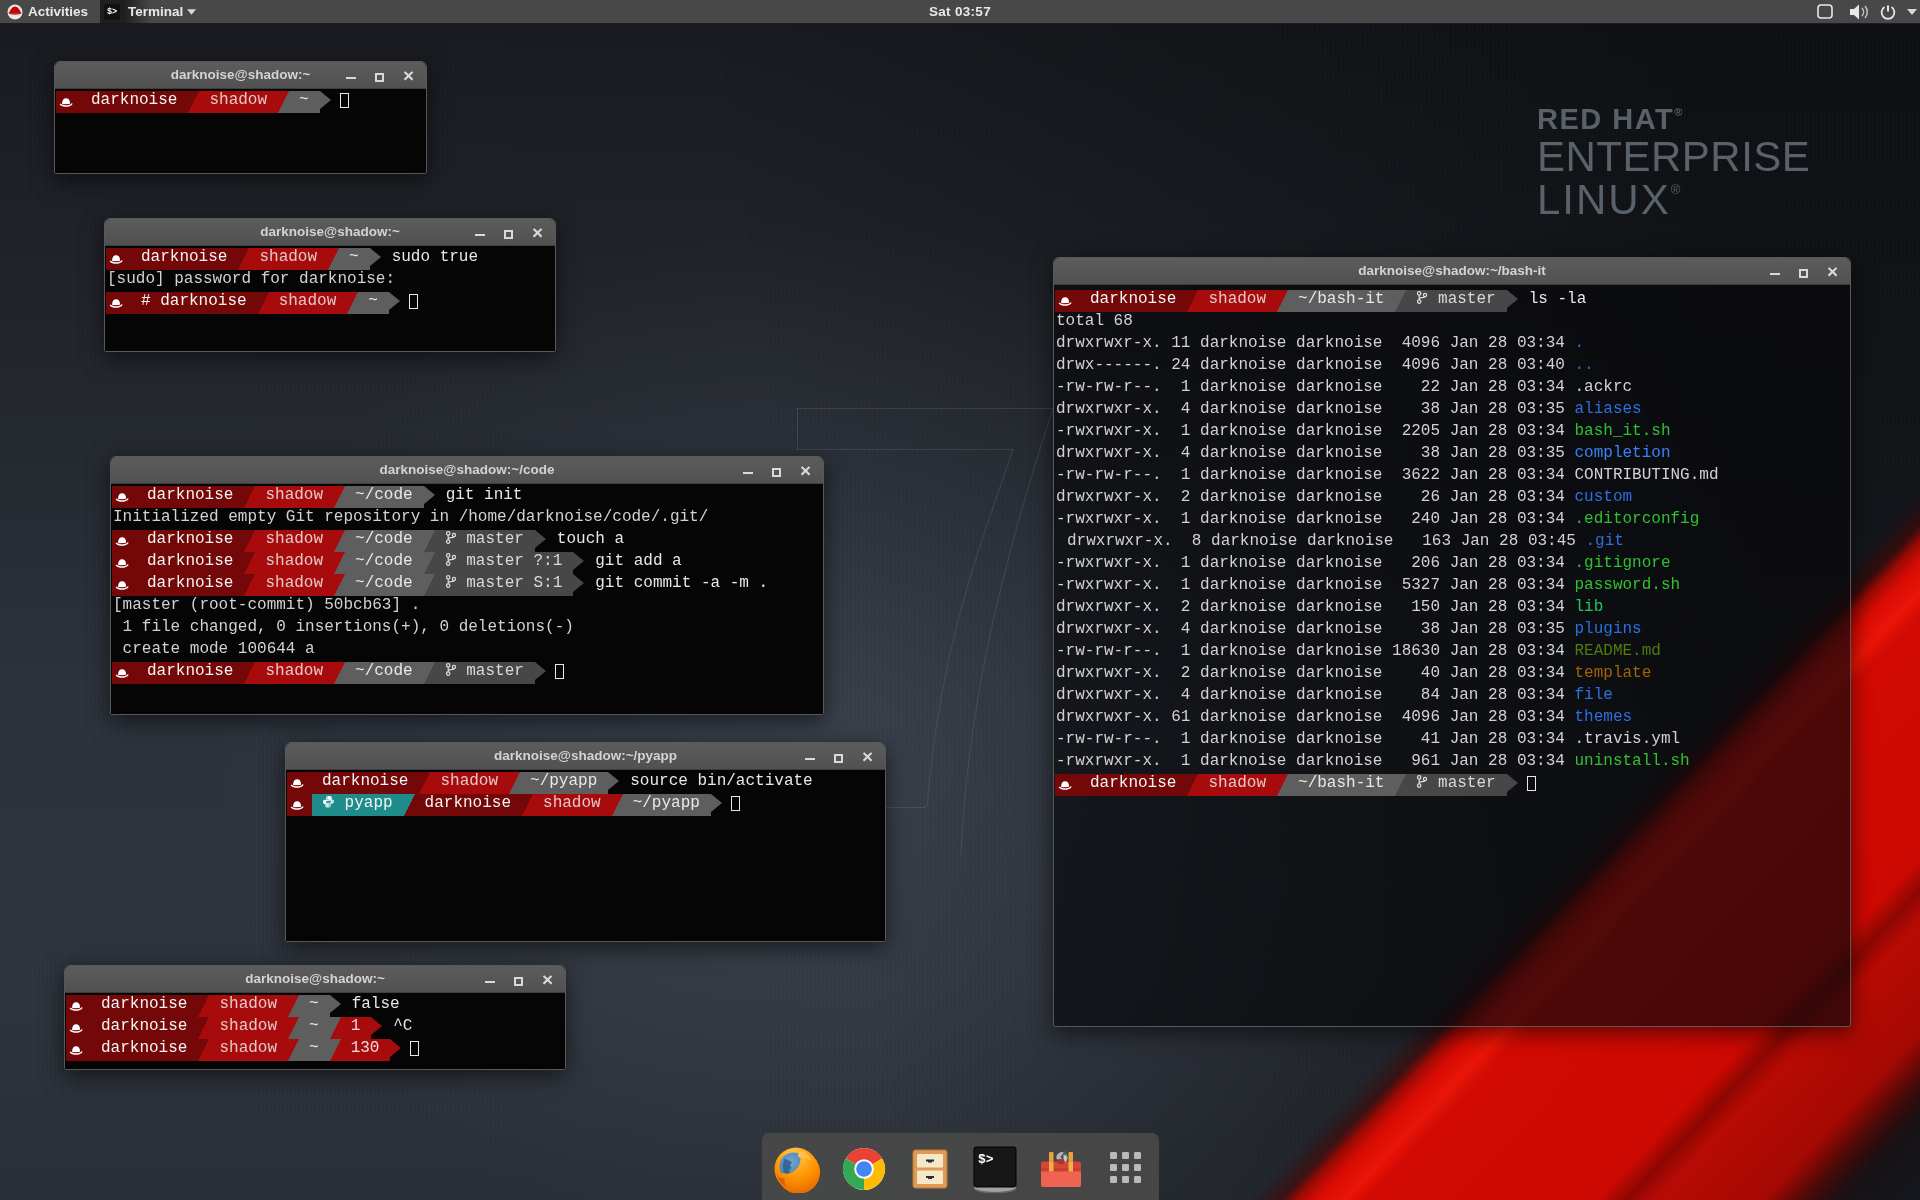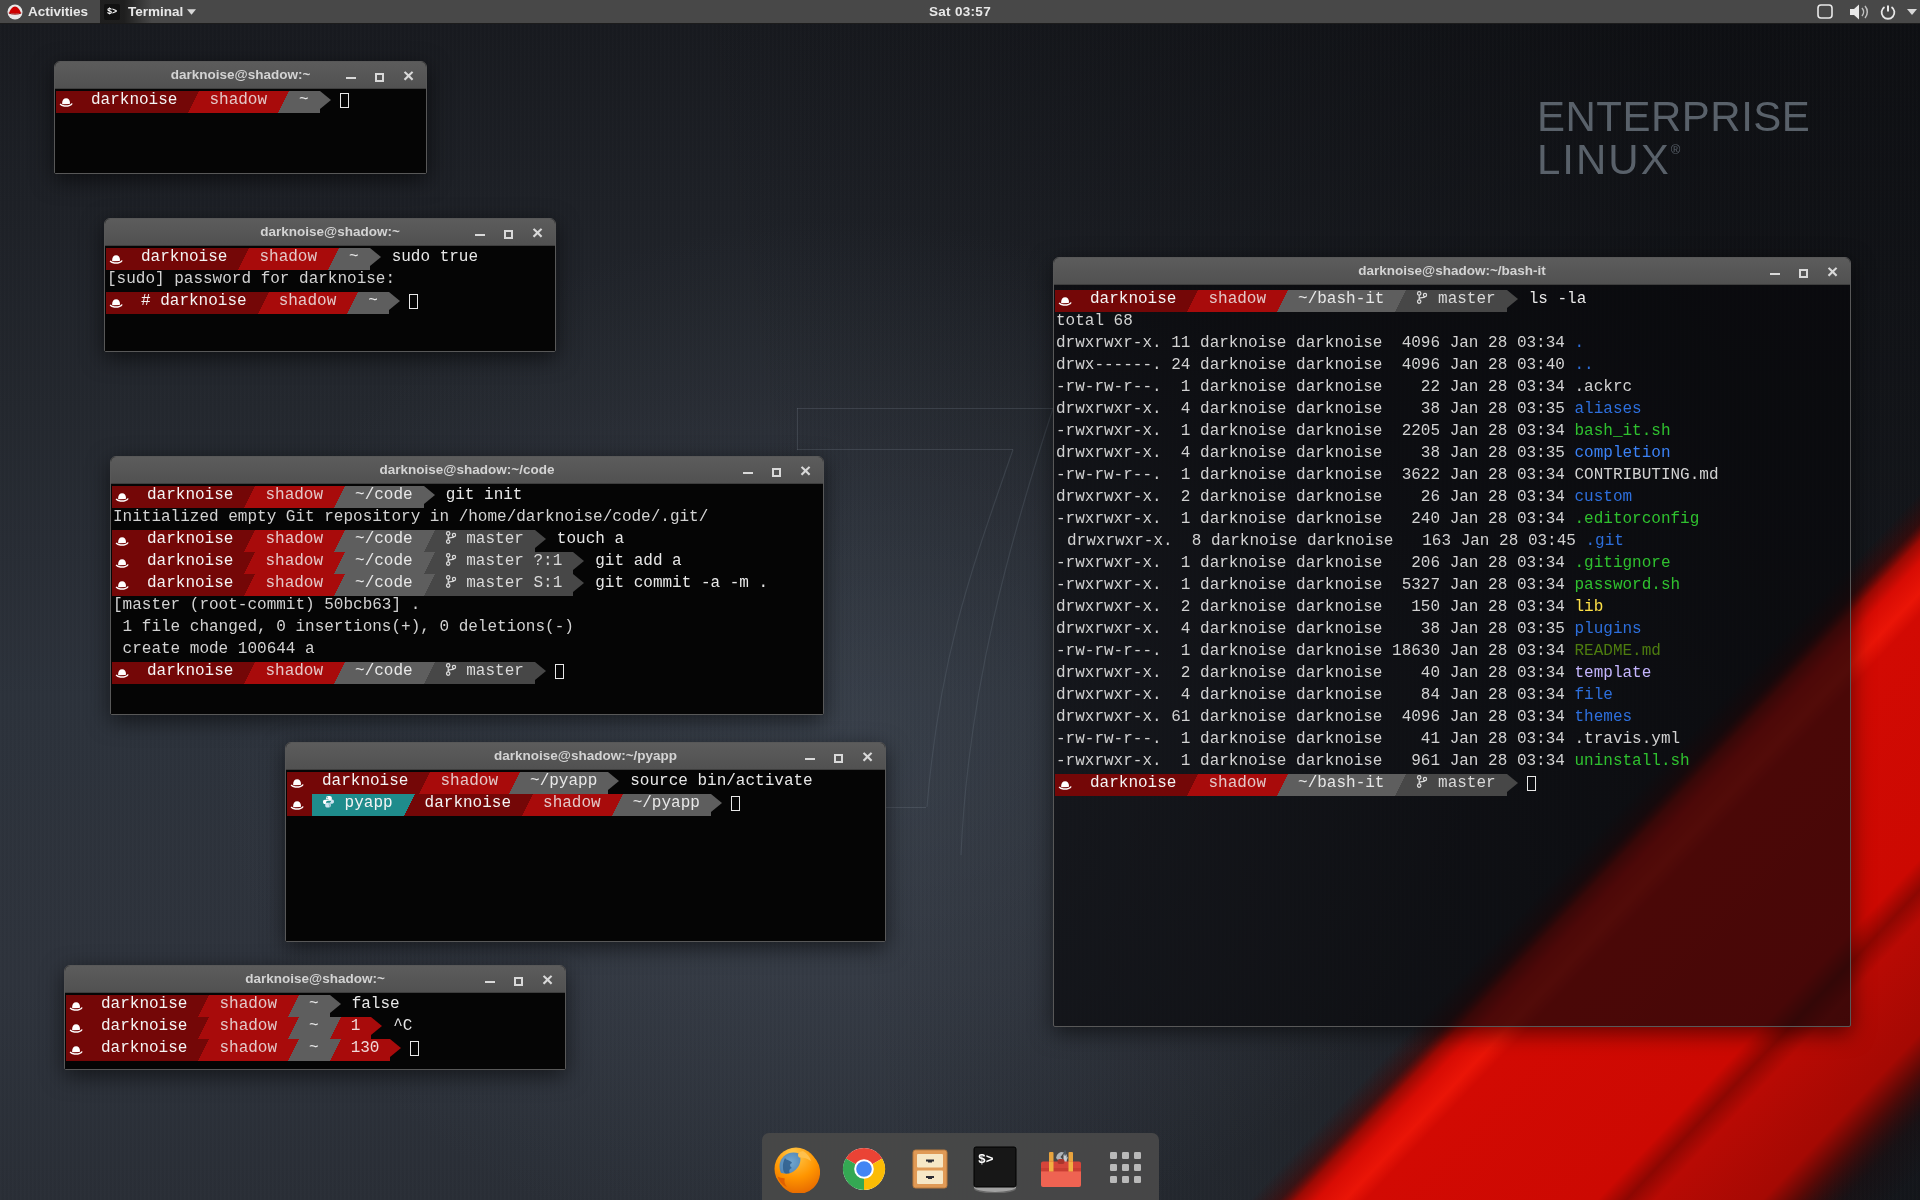--- a/index.html
+++ b/index.html
@@ -83,20 +83,21 @@
  <path d="M797.5 408 V450"></path>
  <path d="M882 807.5 H926"></path>
 </g>
 <g stroke="#6b7682" stroke-opacity="0.26" fill="none" stroke-width="1.2">
  <path d="M1013 449.5 C975 560 940 650 927 807"></path>
  <path d="M1053 408.5 C1010 540 968 690 961 855"></path>
 </g>
 </svg>
   </div>
 <div id="rhlogo">
+    <div class="l1">RED HAT<span class="rg">®</span></div>
     <div class="l2">ENTERPRISE</div>
     <div class="l3">LINUX<span class="rg2">®</span></div>
   </div>
 <div id="topbar">
     <span id="act">
       <svg width="16" height="16" viewBox="0 0 17 17">
         <circle cx="8.5" cy="8.5" r="8" fill="#e8e8e8"></circle>
         <path d="M2.2 9.3 C3.4 6.1 5.7 2.6 8.5 2.6 C11.3 2.6 13.6 6.1 14.8 9.3 C12.9 10.6 4.1 10.6 2.2 9.3Z" fill="#c00"></path>
         <path d="M1.8 9.6 C4.5 11.2 12.5 11.2 15.2 9.6" stroke="#900" stroke-width="1" fill="none"></path>
       </svg>
@@ -280,24 +281,24 @@
       <div class="row"><span class="cmd" style="margin-left:1px;color:#d2d2d2">-rw-rw-r--.  1 darknoise darknoise    22 Jan 28 03:34 <span style="color:#d2d2d2">.ackrc</span></span></div>
       <div class="row"><span class="cmd" style="margin-left:1px;color:#d2d2d2">drwxrwxr-x.  4 darknoise darknoise    38 Jan 28 03:35 <span style="color:#2d6fdd">aliases</span></span></div>
       <div class="row"><span class="cmd" style="margin-left:1px;color:#d2d2d2">-rwxrwxr-x.  1 darknoise darknoise  2205 Jan 28 03:34 <span style="color:#2fc12f">bash_it.sh</span></span></div>
       <div class="row"><span class="cmd" style="margin-left:1px;color:#d2d2d2">drwxrwxr-x.  4 darknoise darknoise    38 Jan 28 03:35 <span style="color:#3b82f6">completion</span></span></div>
       <div class="row"><span class="cmd" style="margin-left:1px;color:#d2d2d2">-rw-rw-r--.  1 darknoise darknoise  3622 Jan 28 03:34 <span style="color:#d2d2d2">CONTRIBUTING.md</span></span></div>
       <div class="row"><span class="cmd" style="margin-left:1px;color:#d2d2d2">drwxrwxr-x.  2 darknoise darknoise    26 Jan 28 03:34 <span style="color:#2d6fdd">custom</span></span></div>
       <div class="row"><span class="cmd" style="margin-left:1px;color:#d2d2d2">-rwxrwxr-x.  1 darknoise darknoise   240 Jan 28 03:34 <span style="color:#2fc12f">.editorconfig</span></span></div>
       <div class="row"><span class="cmd" style="margin-left:12px;color:#d2d2d2">drwxrwxr-x.  8 darknoise darknoise   163 Jan 28 03:45 <span style="color:#2d6fdd">.git</span></span></div>
       <div class="row"><span class="cmd" style="margin-left:1px;color:#d2d2d2">-rwxrwxr-x.  1 darknoise darknoise   206 Jan 28 03:34 <span style="color:#2fc12f">.gitignore</span></span></div>
       <div class="row"><span class="cmd" style="margin-left:1px;color:#d2d2d2">-rwxrwxr-x.  1 darknoise darknoise  5327 Jan 28 03:34 <span style="color:#2fc12f">password.sh</span></span></div>
-      <div class="row"><span class="cmd" style="margin-left:1px;color:#d2d2d2">drwxrwxr-x.  2 darknoise darknoise   150 Jan 28 03:34 <span style="color:#fde047">lib</span></span></div>
+      <div class="row"><span class="cmd" style="margin-left:1px;color:#d2d2d2">drwxrwxr-x.  2 darknoise darknoise   150 Jan 28 03:34 <span style="color:#22c55e">lib</span></span></div>
       <div class="row"><span class="cmd" style="margin-left:1px;color:#d2d2d2">drwxrwxr-x.  4 darknoise darknoise    38 Jan 28 03:35 <span style="color:#2d6fdd">plugins</span></span></div>
       <div class="row"><span class="cmd" style="margin-left:1px;color:#d2d2d2">-rw-rw-r--.  1 darknoise darknoise 18630 Jan 28 03:34 <span style="color:#4d7c0f">README.md</span></span></div>
-      <div class="row"><span class="cmd" style="margin-left:1px;color:#d2d2d2">drwxrwxr-x.  2 darknoise darknoise    40 Jan 28 03:34 <span style="color:#c4b5fd">template</span></span></div>
+      <div class="row"><span class="cmd" style="margin-left:1px;color:#d2d2d2">drwxrwxr-x.  2 darknoise darknoise    40 Jan 28 03:34 <span style="color:#a16207">template</span></span></div>
       <div class="row"><span class="cmd" style="margin-left:1px;color:#d2d2d2">drwxrwxr-x.  4 darknoise darknoise    84 Jan 28 03:34 <span style="color:#2d6fdd">file</span></span></div>
       <div class="row"><span class="cmd" style="margin-left:1px;color:#d2d2d2">drwxrwxr-x. 61 darknoise darknoise  4096 Jan 28 03:34 <span style="color:#2d6fdd">themes</span></span></div>
       <div class="row"><span class="cmd" style="margin-left:1px;color:#d2d2d2">-rw-rw-r--.  1 darknoise darknoise    41 Jan 28 03:34 <span style="color:#d2d2d2">.travis.yml</span></span></div>
       <div class="row"><span class="cmd" style="margin-left:1px;color:#d2d2d2">-rwxrwxr-x.  1 darknoise darknoise   961 Jan 28 03:34 <span style="color:#2fc12f">uninstall.sh</span></span></div>
       <div class="row"><span class="ic" style="background:#740707"><svg class="hat" width="14" height="14" viewBox="0 0 14 14">
             <path d="M3.1 8.6 C3.1 5.0 4.8 3.2 7.1 3.2 C9.4 3.2 11.0 5.2 11.0 8.0 L10.6 8.9 L3.4 9.3 Z" fill="#fff"></path>
             <path d="M1.1 8.9 C3.2 11.1 7.4 11.6 10.2 10.6 C11.6 10.1 12.6 9.4 13.1 8.5" fill="none" stroke="#fff" stroke-width="1.5"></path>
           </svg></span><span class="sg" style="background:#740707;color:#f4f4f4">darknoise</span><span class="dv" style="background:linear-gradient(to bottom right,#740707 49%,#a80b0b 51%)"></span><span class="sg" style="background:#a80b0b;color:#e3c8c8">shadow</span><span class="dv" style="background:linear-gradient(to bottom right,#a80b0b 49%,#5e5e5e 51%)"></span><span class="sg" style="background:#5e5e5e;color:#e8e8e8">~/bash-it</span><span class="dv" style="background:linear-gradient(to bottom right,#5e5e5e 49%,#474747 51%)"></span><span class="sg" style="background:#474747;color:#dadada"><svg class="br" width="12" height="15" viewBox="0 0 12 15">
             <circle cx="3.2" cy="3.4" r="1.7" fill="none" stroke="#ddd" stroke-width="1.2"></circle>
             <circle cx="3.2" cy="11.6" r="1.7" fill="none" stroke="#ddd" stroke-width="1.2"></circle>

